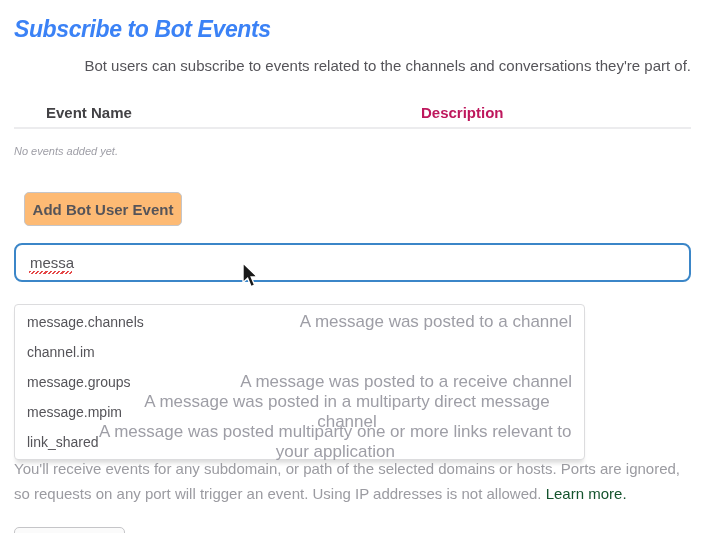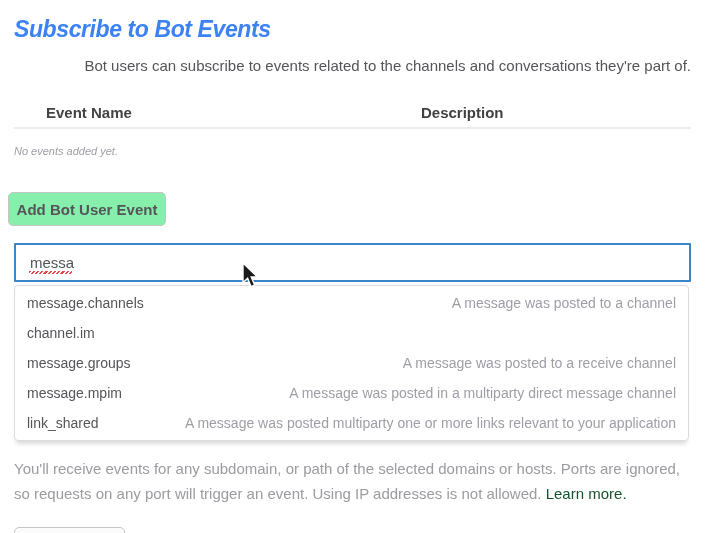--- a/index.html
+++ b/index.html
@@ -22,78 +22,78 @@
     font-size: 15px; color: #555459; line-height: 21px; text-align: right;
   }
 
   .table-header { position: absolute; top: 104px; left: 14px; width: 677px; height: 18px; }
   .col-event-name {
     position: absolute; left: 0; top: 0;
     font-size: 15px; font-weight: bold; color: #434245; margin-left: 32px;
   }
   .col-description {
     position: absolute; left: 407px; top: 0;
-    font-size: 15px; font-weight: bold; color: #404040;
+    font-size: 15px; font-weight: bold; color: #be185d;
   }
   .header-divider {
     position: absolute; left: 14px; top: 127px; width: 677px; height: 0;
     border-top: 2px solid #ececee;
   }
   .empty-message {
     position: absolute; left: 14px; top: 145px;
     font-size: 11px; font-style: italic; color: #9e9ea6;
   }
 
   .add-event-btn {
-    position: absolute; left: 8px; top: 192px;
+    position: absolute; left: 24px; top: 192px;
     width: 158px; height: 34px;
-    background: #86efac;
+    background: #fdba74;
     border: 1px solid #c5c5c8;
     border-radius: 5px;
     font-family: "Liberation Sans", sans-serif;
     font-size: 15px; font-weight: bold; color: #555459;
     cursor: pointer;
   }
 
   .event-input {
     position: absolute; left: 14px; top: 243px;
     width: 677px; height: 39px;
     border: 2px solid #3b86c8;
-    border-radius: 1px;
+    border-radius: 8px;
     padding: 0 14px;
     font-family: "Liberation Sans", sans-serif;
     font-size: 15px; color: #555459;
     outline: none;
     background: #ffffff;
   }
   .spell-squiggle {
     position: absolute; left: 29px; top: 271px;
     width: 43px; height: 3px;
     background-image: repeating-linear-gradient(
       135deg, #e02828 0, #e02828 1.5px, transparent 1.5px, transparent 3px);
     opacity: 0.85;
   }
 
   .suggestions {
-    position: absolute; left: 14px; top: 285px;
-    width: 675px;
+    position: absolute; left: 14px; top: 304px;
+    width: 571px;
     background: #ffffff;
     border: 1px solid #dcdcde;
     border-radius: 4px;
     box-shadow: 0 5px 4px -2px rgba(0,0,0,0.14);
     padding: 2px 0;
   }
   .suggestion-row {
     height: 30px;
     display: flex; align-items: center; justify-content: space-between;
     padding: 0 12px;
     cursor: pointer;
   }
   .suggestion-name { font-size: 14px; color: #555459; }
-  .suggestion-desc { font-size: 14px; color: #9e9ea6; text-align: left; }
+  .suggestion-desc { font-size: 17px; color: #9e9ea6; text-align: center; }
 
   .footer-note {
     position: absolute; left: 14px; top: 456px; width: 678px;
     font-size: 15px; line-height: 25px; color: #9b9ba1;
   }
   .learn-more-link { color: #14532d; text-decoration: none; cursor: pointer; }
 
   .bottom-cut-btn {
     position: absolute; left: 14px; top: 527px;
     width: 111px; height: 34px;

